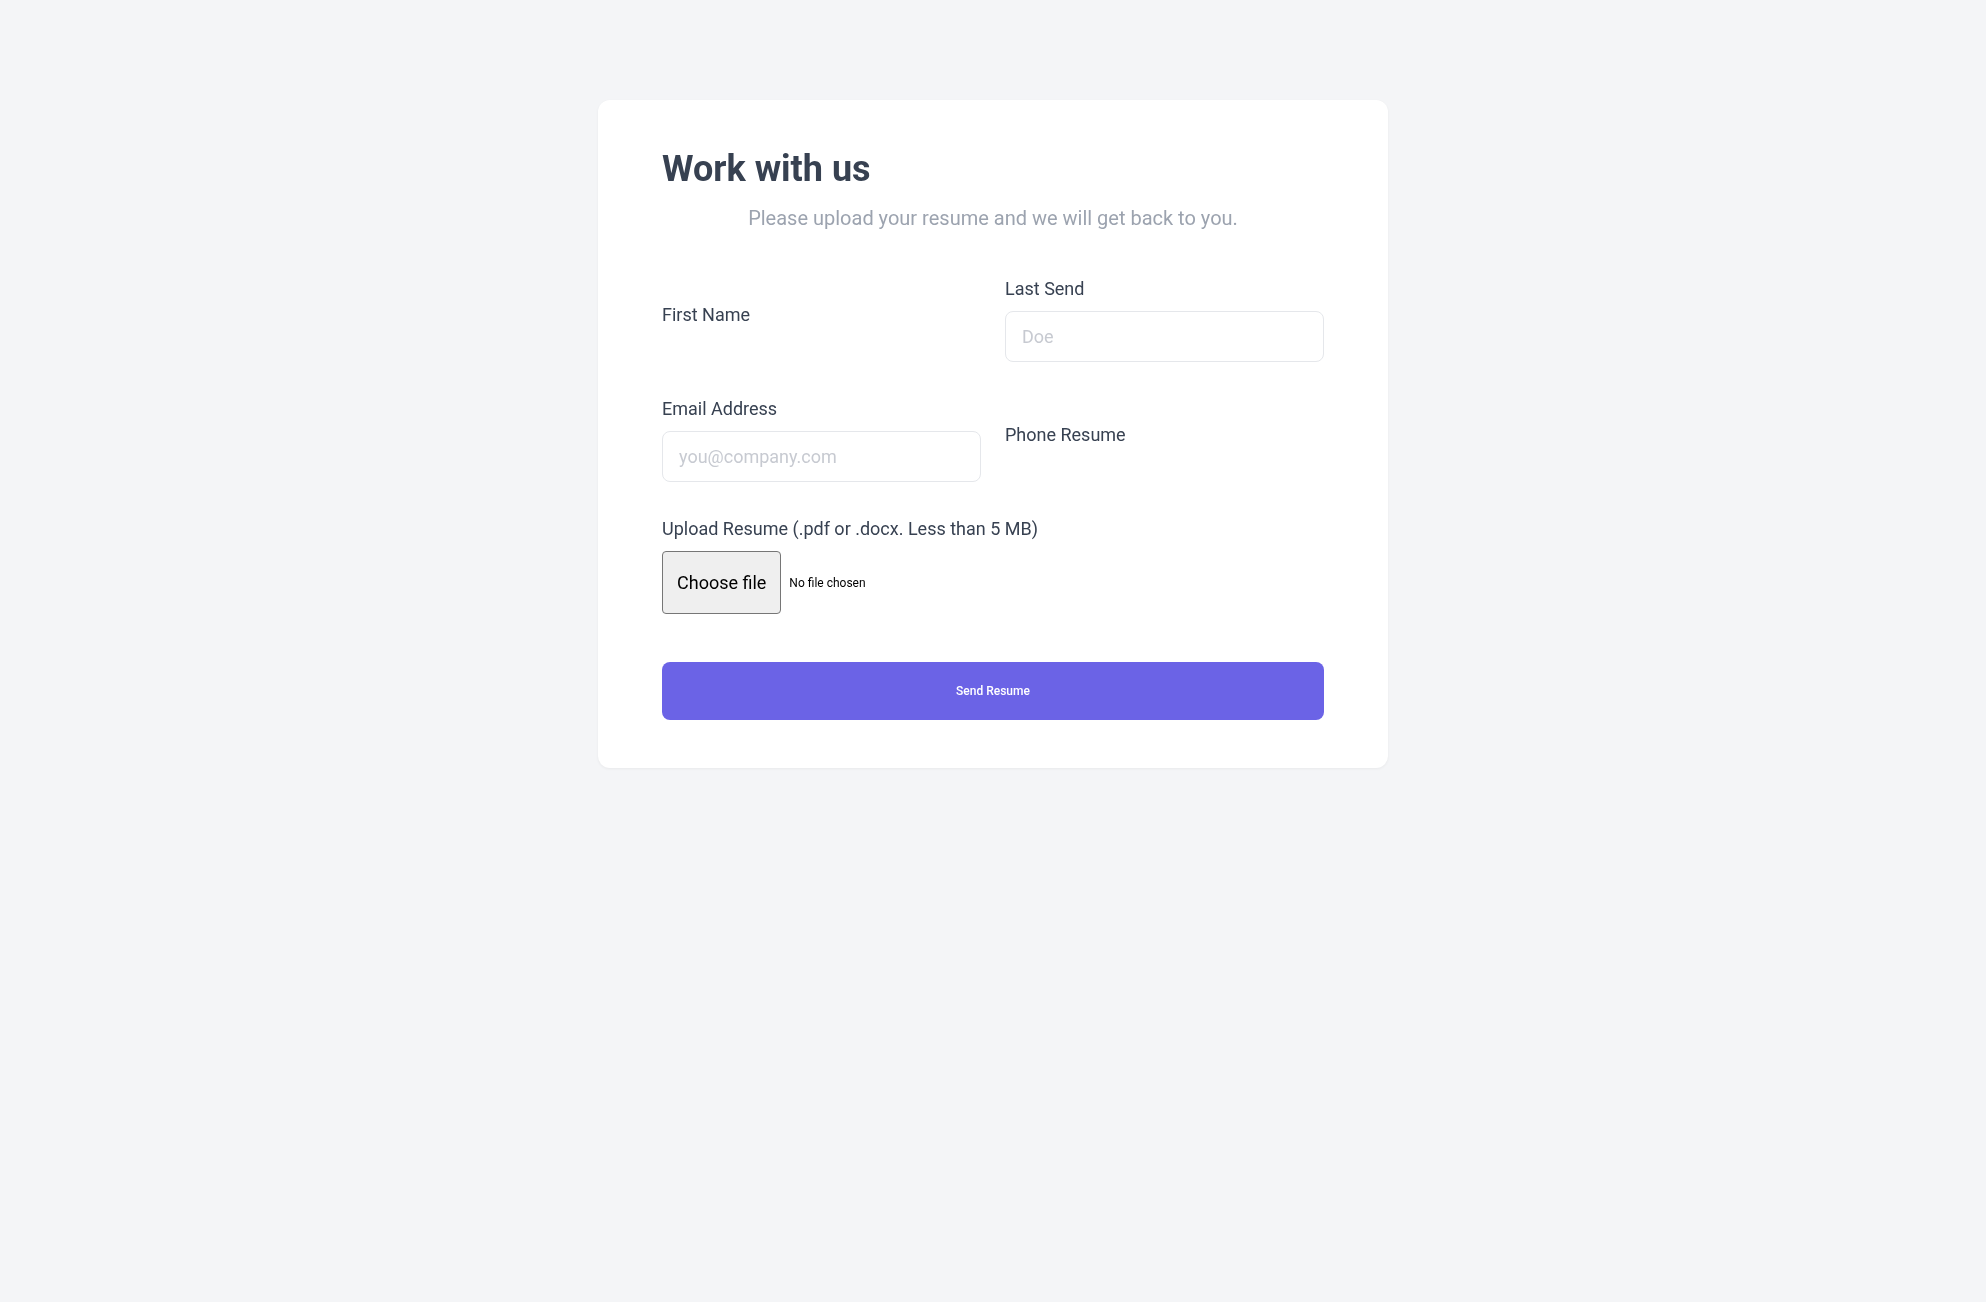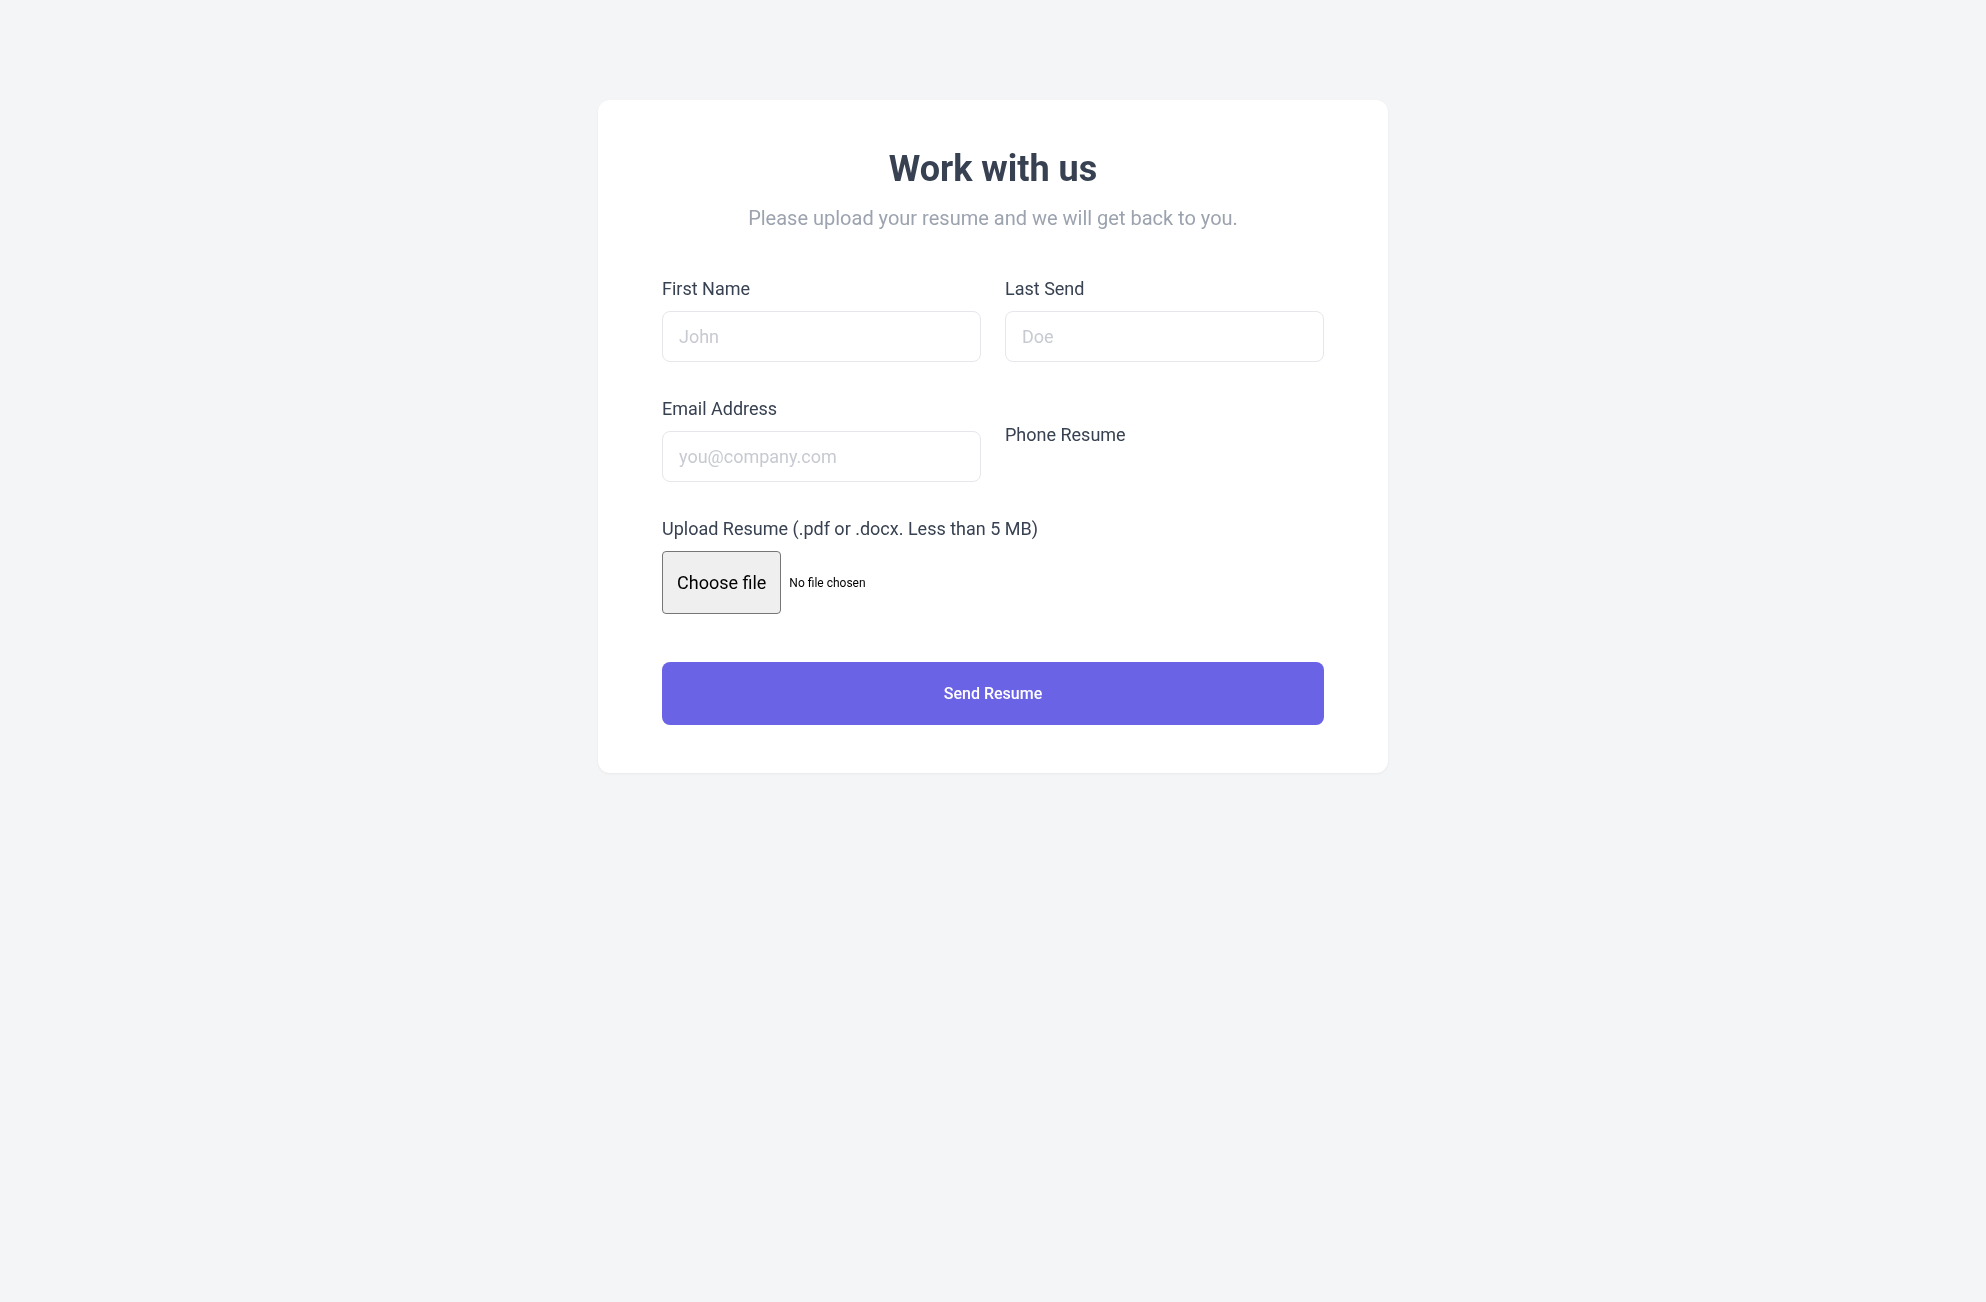--- a/index.html
+++ b/index.html
@@ -20,21 +20,21 @@
       background: #ffffff;
       border-radius: 12px;
       box-shadow: 0 1px 3px rgba(0,0,0,0.05);
       width: 790px;
       padding: 48px 64px 48px 64px;
     }
     .heading {
       font-size: 36px;
       font-weight: 700;
       color: #374151;
-      text-align: center;
+      text-align: left;
       margin-bottom: 16px;
     }
     .subheading {
       font-size: 20px;
       color: #9ca3af;
       text-align: center;
       margin-bottom: 48px;
     }
     .row {
       display: flex;
@@ -87,41 +87,40 @@
       cursor: pointer;
       color: #000000;
     }
     .file-status {
       font-size: 12px;
       color: #000000;
     }
     .submit-btn {
       width: 100%;
       padding: 22px;
-      font-size: 16px;
+      font-size: 12px;
       font-weight: 500;
       color: #ffffff;
       background-color: #6b63e6;
       border: none;
       border-radius: 8px;
       cursor: pointer;
       font-family: inherit;
     }
   </style>
 </head>
 <body>
 
 <div class="card">
   <h1 class="heading">Work with us</h1>
   <p class="subheading">Please upload your resume and we will get back to you.</p>
 
   <div class="row">
     <div class="field">
       <label class="label">First Name</label>
-      <input type="text" class="input" placeholder="John" style="">
     </div>
     <div class="field">
       <label class="label">Last Send</label>
       <input type="text" class="input" placeholder="Doe" style="">
     </div>
   </div>
 
   <div class="row">
     <div class="field">
       <label class="label">Email Address</label>

